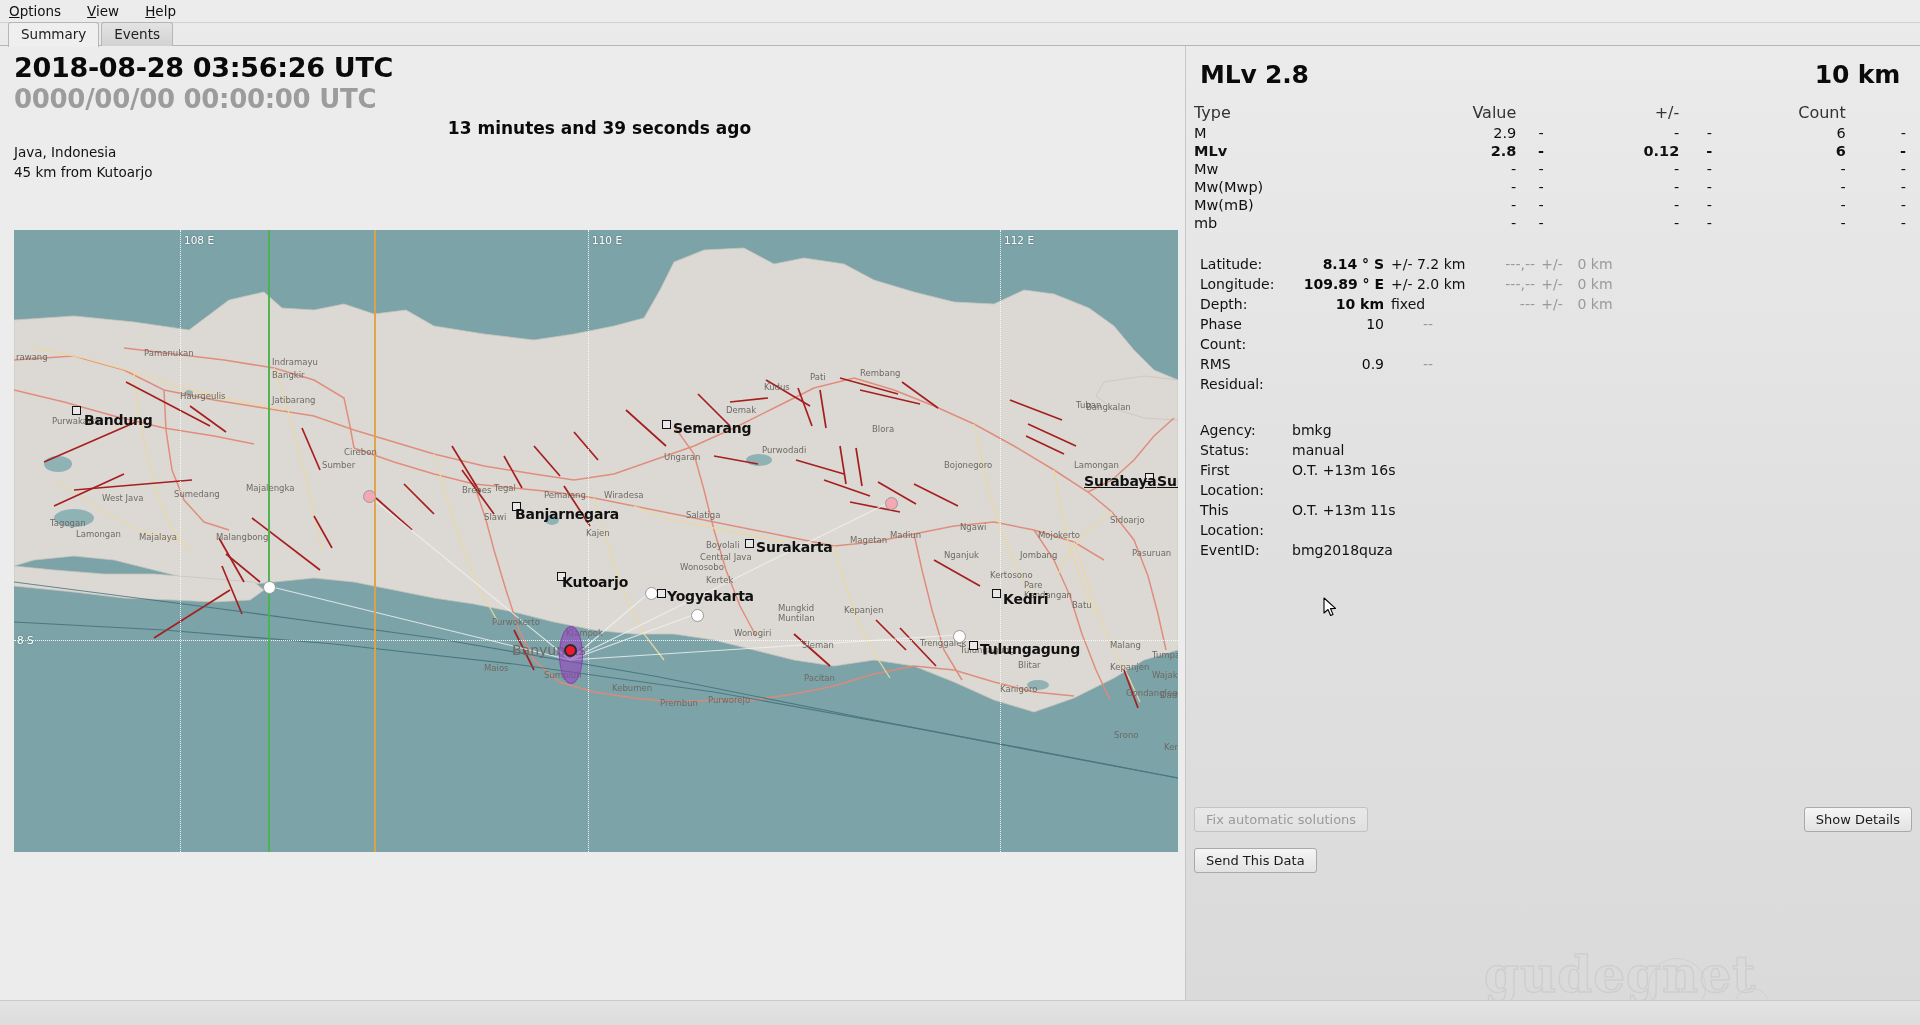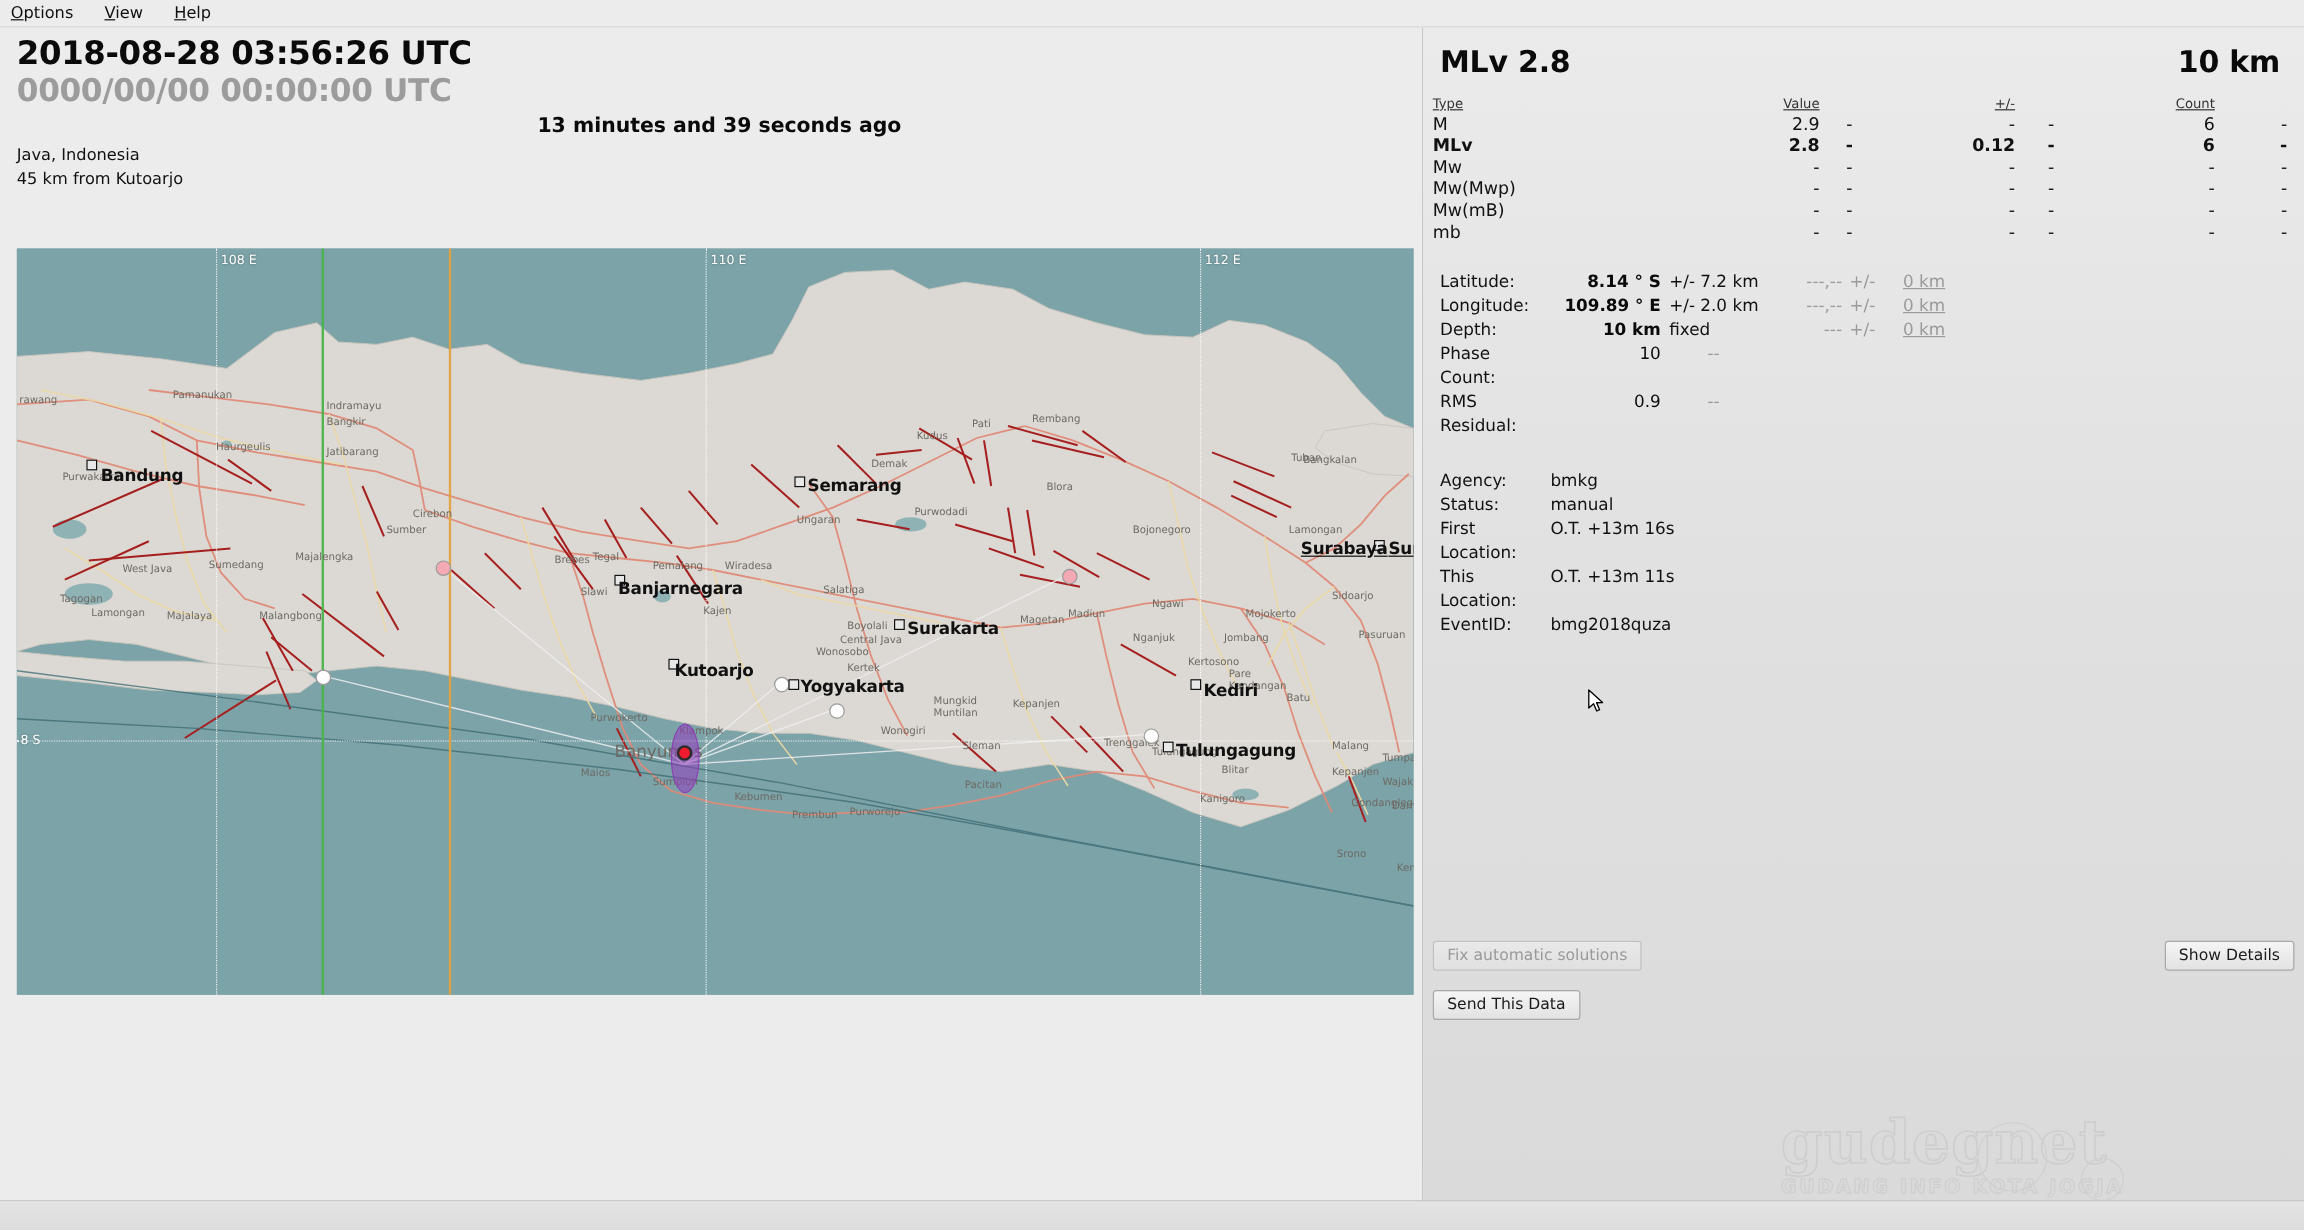--- a/index.html
+++ b/index.html
@@ -67,41 +67,41 @@
   .raypath{position:absolute;inset:0;}
 
   
   .rp{padding:12px 14px 0 8px;}
   .magline{display:flex;justify-content:space-between;align-items:baseline;
            padding:0 6px 0 6px;margin-top:2px;}
   .magval{font-size:25px;font-weight:bold;color:#0a0a0a;letter-spacing:-0.2px;}
   .depthval{font-size:25px;font-weight:bold;color:#0a0a0a;letter-spacing:-0.2px;}
 
   table.magtab{width:100%;border-collapse:collapse;margin-top:14px;font-size:14.5px;}
-  table.magtab th{font-size:11px;font-weight:normal;color:#333;padding:0 0 2px 0;text-decoration:underline;}
+  table.magtab th{font-size:16px;font-weight:normal;color:#333;padding:0 0 2px 0;}
   table.magtab td{padding:1px 0;color:#111;}
   .th-type{text-align:left;padding-left:6px;}
   .c-type{text-align:left;padding-left:6px;width:120px;}
   .c-val{text-align:right;width:62px;}
   .c-dash1{text-align:center;width:28px;color:#333;}
   .c-unc{text-align:right;width:64px;}
   .c-dash2{text-align:center;width:34px;color:#333;}
   .c-cnt{text-align:right;width:60px;}
   .c-dash3{text-align:right;width:34px;color:#333;padding-right:4px;}
   tr.bold td{font-weight:bold;}
 
   .infoblk{margin-top:22px;font-size:14px;}
   .irow{display:flex;align-items:baseline;line-height:20px;padding-left:6px;}
   .ilabel{width:92px;color:#111;}
   .ival{width:92px;text-align:right;font-weight:bold;color:#0a0a0a;}
   .ival.plain{font-weight:normal;}
   .iunc{width:86px;padding-left:7px;color:#111;}
   .iextra{width:58px;text-align:right;color:#9a9a9a;}
   .ipm{width:34px;text-align:center;color:#9a9a9a;}
-  .ikm{width:52px;text-align:right;color:#9a9a9a;text-decoration:underline;}
+  .ikm{width:52px;text-align:center;color:#9a9a9a;}
   .idash{width:88px;text-align:center;color:#9a9a9a;}
 
   .metablk{margin-top:26px;font-size:14px;}
   .mrow{display:flex;line-height:20px;padding-left:6px;}
   .mlabel{width:92px;color:#111;}
   .mval{color:#111;}
   .btn{font-family:"DejaVu Sans","Liberation Sans",sans-serif;font-size:13px;color:#1a1a1a;
        background:linear-gradient(180deg,#f5f5f5,#e2e2e2);border:1px solid #a9a9a9;
        border-radius:3px;padding:4px 11px;cursor:default;}
   .btn.disabled{color:#9a9a9a;background:linear-gradient(180deg,#e9e9e9,#e0e0e0);
@@ -133,20 +133,24 @@
 <body>
 
 <div class="app">
 
   <div class="menubar">
     <div class="mi"><u>O</u><span></span>ptions</div>
     <div class="mi"><u>V</u>iew</div>
     <div class="mi"><u>H</u>elp</div>
   </div>
 
+  <div class="tabbar">
+    <div class="tab active">Summary</div>
+    <div class="tab">Events</div>
+  </div>
 
   <div class="split">
 
     <div class="leftpane">
 
       <div class="evthead">
         <div class="ot-main">2018-08-28 03:56:26 UTC</div>
         <div class="ot-sub">0000/00/00  00:00:00 UTC</div>
         <div class="ago">13 minutes and 39 seconds ago</div>
         <div class="region">Java, Indonesia</div>

